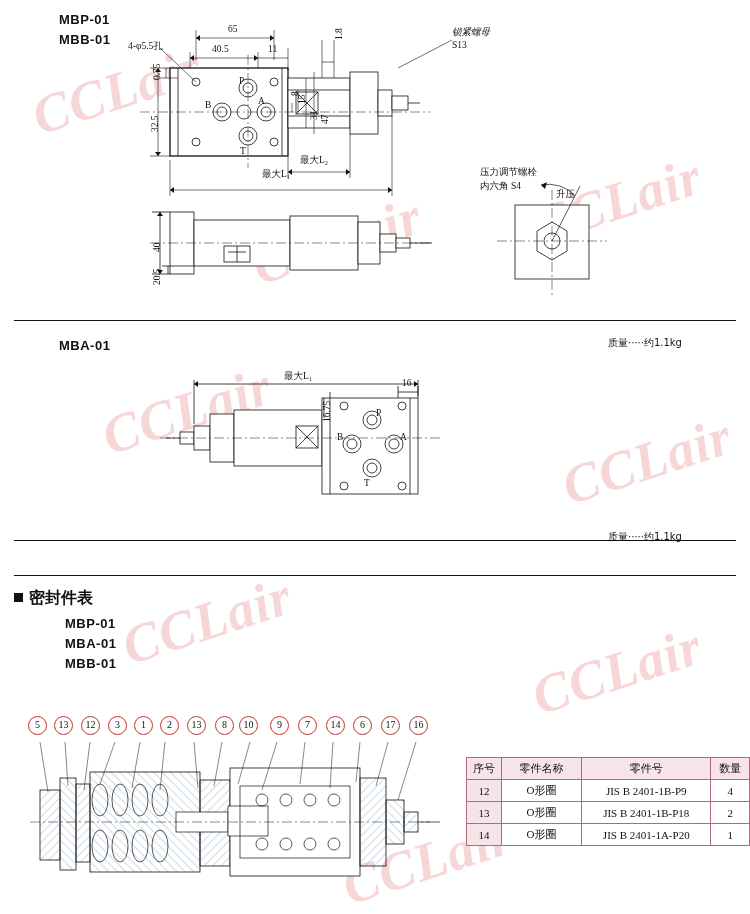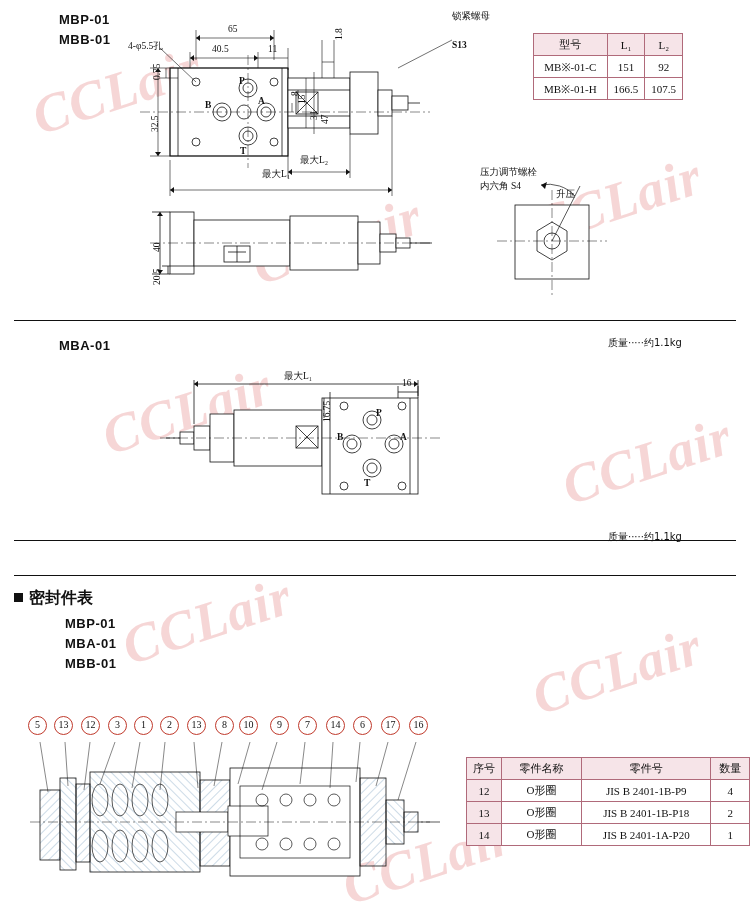--- a/index.html
+++ b/index.html
@@ -54,21 +54,21 @@
   .tbl1{left:533px;top:33px;}
   .tbl1 td:first-child{padding:3px 10px;}
   .tbl2{left:466px;top:757px;border-radius:7px;}
   .tbl2 td.idx{background:#f6e4e8;width:22px;}
   .tbl2 td.nm{width:70px;}
   .tbl2 td.pn{width:120px;}
   .tbl2 td.qt{width:26px;}
 
   
   .lbl{position:absolute;font-size:9.5px;font-family:"Liberation Serif", serif;z-index:4;white-space:nowrap;color:#111;}
-  .lbl.b{font-weight:bold;}
+  .lbl.b{font-weight:normal;}
   .rot{transform-origin:left top;}
   .mass{position:absolute;font-size:10px;font-family:"DejaVu Sans",sans-serif;z-index:4;margin-top:48px;}
 
   
   .balloon{
     position:absolute;width:17px;height:17px;border-radius:50%;
     border:1px solid #c0392b;background:#fff;color:#111;
     font-size:10px;line-height:15px;text-align:center;z-index:5;
     font-family:"Liberation Serif", serif;
   }
@@ -95,39 +95,20 @@
   <div class="title" style="left:20px;top:32px;">MBB-01</div>
   <div class="title" style="left:20px;top:338px;">MBA-01</div>
 
   <div class="sq-title" style="left:14px;top:588px;">
     <span class="sq"></span><span>密封件表</span>
   </div>
   <div class="title" style="left:26px;top:616px;">MBP-01</div>
   <div class="title" style="left:26px;top:636px;">MBA-01</div>
   <div class="title" style="left:26px;top:656px;">MBB-01</div>
 
-  <table class="tbl1">
-    <tbody>
-        <tr>
-      <th>型号</th>
-      <th>L₁</th>
-      <th>L₂</th>
-    </tr>
-    <tr>
-      <td>MB※-01-C</td>
-      <td>151</td>
-      <td>92</td>
-    </tr>
-    <tr>
-      <td>MB※-01-H</td>
-      <td>166.5</td>
-      <td>107.5</td>
-    </tr>
-  </tbody>
-    </table>
 
   <table class="tbl2">
     <tbody>
         <tr>
       <th>序号</th>
       <th>零件名称</th>
       <th>零件号</th>
       <th>数量</th>
     </tr>
     <tr>
@@ -248,21 +229,21 @@
   <div class="lbl" style="left:268px;top:44px;text-align:right;">11</div>
   <div class="lbl rot" style="left:334px;top:40px;transform:rotate(-90deg);">1.8</div>
   <div class="lbl rot" style="left:152px;top:80px;transform:rotate(-90deg);">0.75</div>
   <div class="lbl rot" style="left:150px;top:132px;transform:rotate(-90deg);">32.5</div>
   <div class="lbl rot" style="left:297px;top:104px;transform:rotate(-90deg);">15</div>
   <div class="lbl rot" style="left:290px;top:96px;transform:rotate(-90deg);">8</div>
   <div class="lbl rot" style="left:309px;top:120px;transform:rotate(-90deg);">31</div>
   <div class="lbl rot" style="left:320px;top:124px;transform:rotate(-90deg);">47</div>
   <div class="lbl" style="left:300px;top:154px;">最大L₂</div>
   <div class="lbl" style="left:262px;top:168px;">最大L₁</div>
-  <div class="lbl" style="left:452px;top:10px;">锁紧螺母</div>
+  <div class="lbl" style="left:452px;top:26px;font-style:italic;">锁紧螺母</div>
   <div class="lbl b" style="left:452px;top:40px;">S13</div>
   <div class="lbl b" style="left:239px;top:76px;">P</div>
   <div class="lbl b" style="left:258px;top:96px;">A</div>
   <div class="lbl b" style="left:205px;top:100px;">B</div>
   <div class="lbl b" style="left:240px;top:146px;">T</div>
 
   <svg width="750" height="914">
     <g stroke="#111" fill="#fff" stroke-width="0.8">
       <rect x="170" y="212" width="24" height="62"></rect>
       <rect x="194" y="220" width="96" height="46"></rect>

